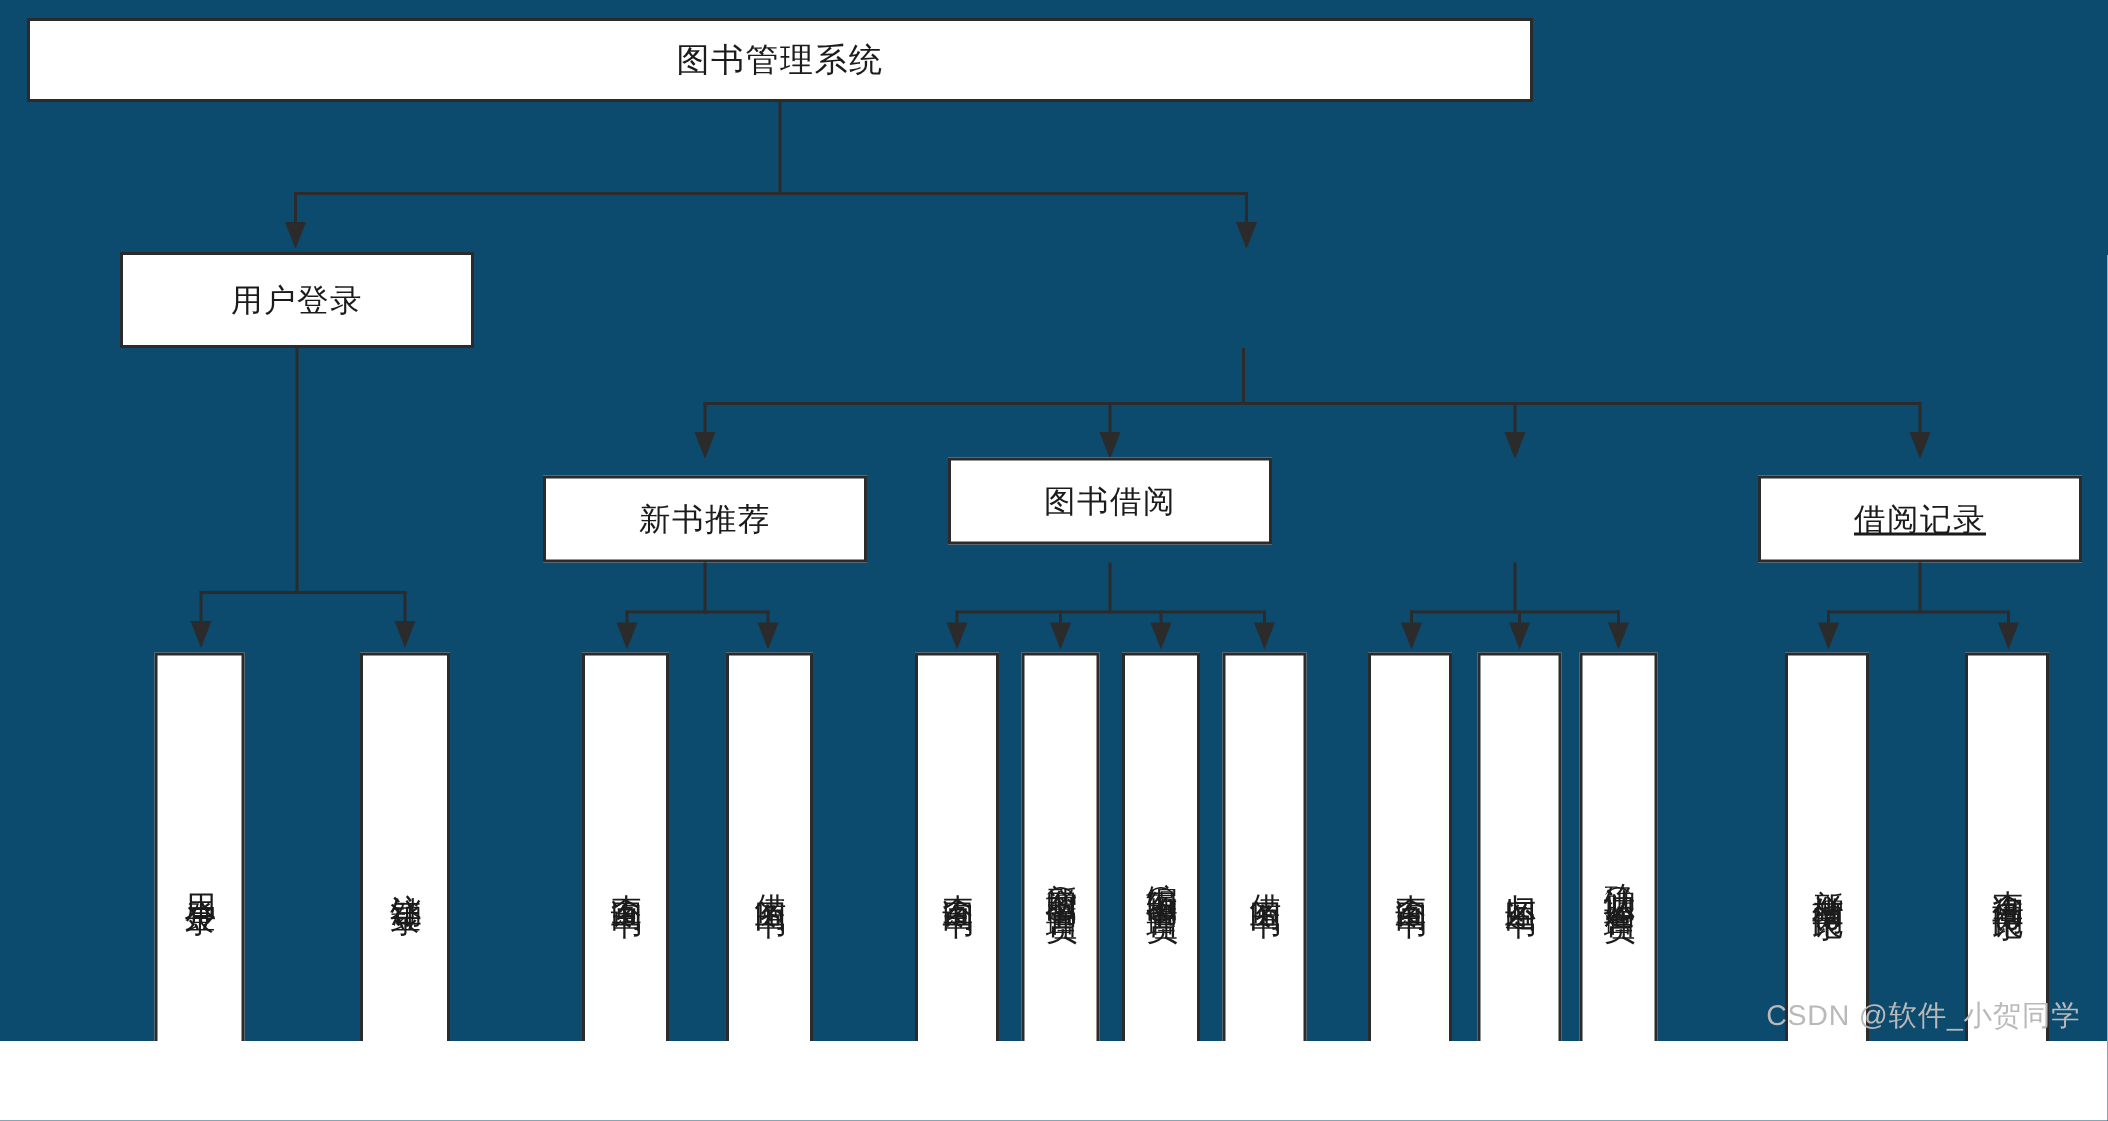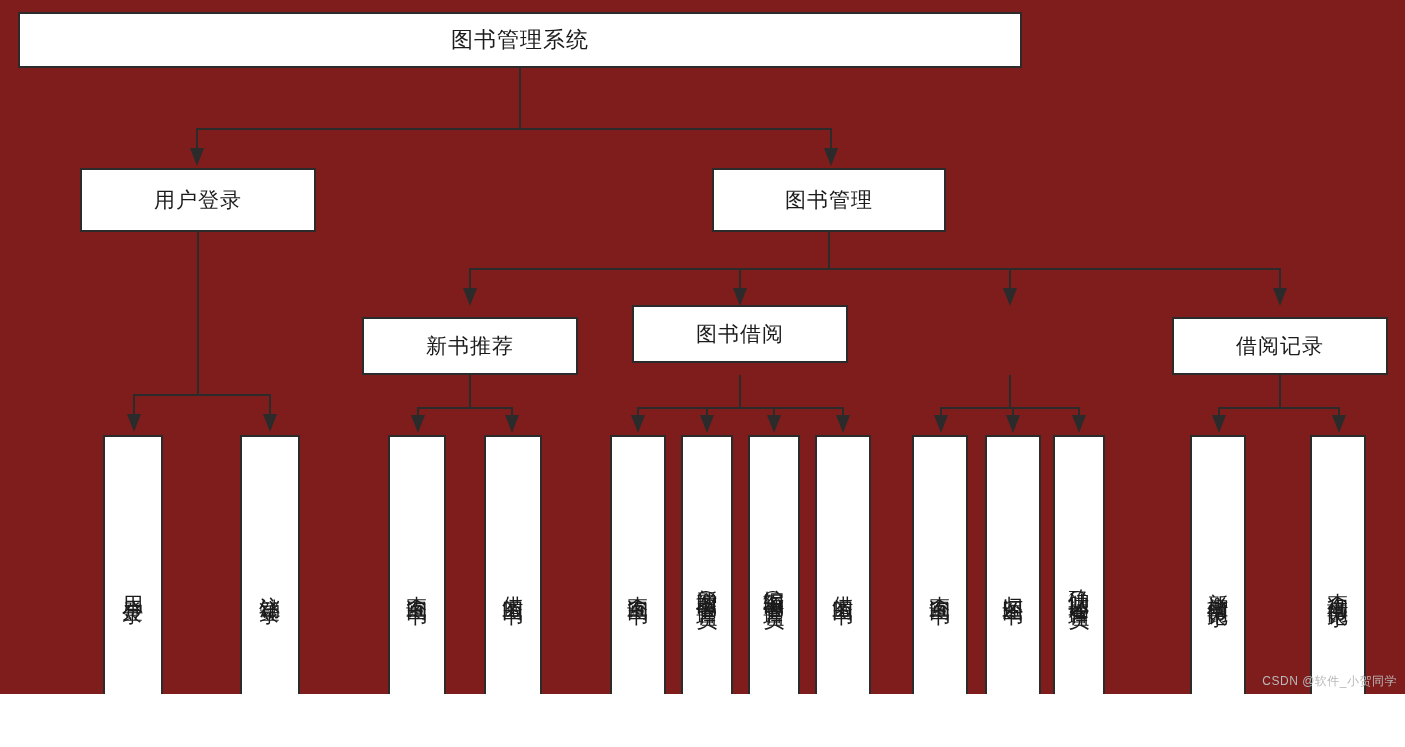--- a/index.html
+++ b/index.html
@@ -4,21 +4,21 @@
 <style>
   html, body {
     margin: 0;
     padding: 0;
     background: #ffffff;
   }
   #canvas {
     position: relative;
     width: 1405px;
     height: 694px;
-    background: #7f1d1d;
+    background: #0c4a6e;
     font-family: "Liberation Sans", "DejaVu Sans", sans-serif;
     overflow: hidden;
   }
   
   .node {
     position: absolute;
     box-sizing: border-box;
     border: 2px solid #2b2b2b;
     background: #ffffff;
     display: flex;
@@ -61,23 +61,23 @@
     position: absolute;
     width: 0;
     height: 0;
     border-left: 7px solid transparent;
     border-right: 7px solid transparent;
     border-top: 18px solid #2b2b2b;
   }
   
   #watermark {
     position: absolute;
-    right: 8px;
+    right: 18px;
     bottom: 4px;
-    font-size: 12px;
+    font-size: 19px;
     color: #b9b9b9;
     letter-spacing: 0.5px;
     white-space: nowrap;
     user-select: none;
   }
 </style>
 </head>
 <body>
 
 <div id="canvas">
@@ -85,21 +85,20 @@
   <div class="node root h" id="n-root" style="left: 18px; top: 12px; width: 1004px; height: 56px;">图书管理系统</div>
 
   <div class="seg vline" style="left:519px; top:68px; height:62px;"></div>
   <div class="seg hline" style="left:196px; top:128px; width:636px;"></div>
   <div class="seg vline" style="left:196px; top:128px; height:22px;"></div>
   <div class="arrow" style="left:190px; top:148px;"></div>
   <div class="seg vline" style="left:830px; top:128px; height:22px;"></div>
   <div class="arrow" style="left:824px; top:148px;"></div>
 
   <div class="node h" id="n-l2-0" style="left: 80px; top: 168px; width: 236px; height: 64px;">用户登录</div>
-  <div class="node h" id="n-l2-1" style="left: 712px; top: 168px; width: 234px; height: 64px;">图书管理</div>
 
   <div class="seg vline" style="left:197px; top:232px; height:164px;"></div>
   <div class="seg hline" style="left:133px; top:394px; width:138px;"></div>
   <div class="seg vline" style="left:133px; top:394px; height:22px;"></div>
   <div class="arrow" style="left:127px; top:414px;"></div>
   <div class="seg vline" style="left:269px; top:394px; height:22px;"></div>
   <div class="arrow" style="left:263px; top:414px;"></div>
 
   <div class="seg vline" style="left:828px; top:232px; height:38px;"></div>
   <div class="seg hline" style="left:469px; top:268px; width:811px;"></div>
@@ -107,21 +106,21 @@
   <div class="arrow" style="left:463px; top:288px;"></div>
   <div class="seg vline" style="left:739px; top:268px; height:22px;"></div>
   <div class="arrow" style="left:733px; top:288px;"></div>
   <div class="seg vline" style="left:1009px; top:268px; height:22px;"></div>
   <div class="arrow" style="left:1003px; top:288px;"></div>
   <div class="seg vline" style="left:1279px; top:268px; height:22px;"></div>
   <div class="arrow" style="left:1273px; top:288px;"></div>
 
   <div class="node h" id="n-l3-0" style="left: 362px; top: 317px; width: 216px; height: 58px;">新书推荐</div>
   <div class="node h" id="n-l3-1" style="left: 632px; top: 305px; width: 216px; height: 58px;">图书借阅</div>
-  <div class="node h" id="n-l3-3" style="left: 1172px; top: 317px; width: 216px; height: 58px;">借阅记录</div>
+  <div class="node h" id="n-l3-3" style="left: 1172px; top: 317px; width: 216px; height: 58px; text-decoration: underline;">借阅记录</div>
 
   <div class="seg vline" style="left:469px; top:375px; height:34px;"></div>
   <div class="seg hline" style="left:417px; top:407px; width:96px;"></div>
   <div class="seg vline" style="left:417px; top:407px; height:12px;"></div>
   <div class="arrow" style="left:411px; top:415px;"></div>
   <div class="seg vline" style="left:511px; top:407px; height:12px;"></div>
   <div class="arrow" style="left:505px; top:415px;"></div>
 
   <div class="seg vline" style="left:739px; top:375px; height:34px;"></div>
   <div class="seg hline" style="left:637px; top:407px; width:206px;"></div>

